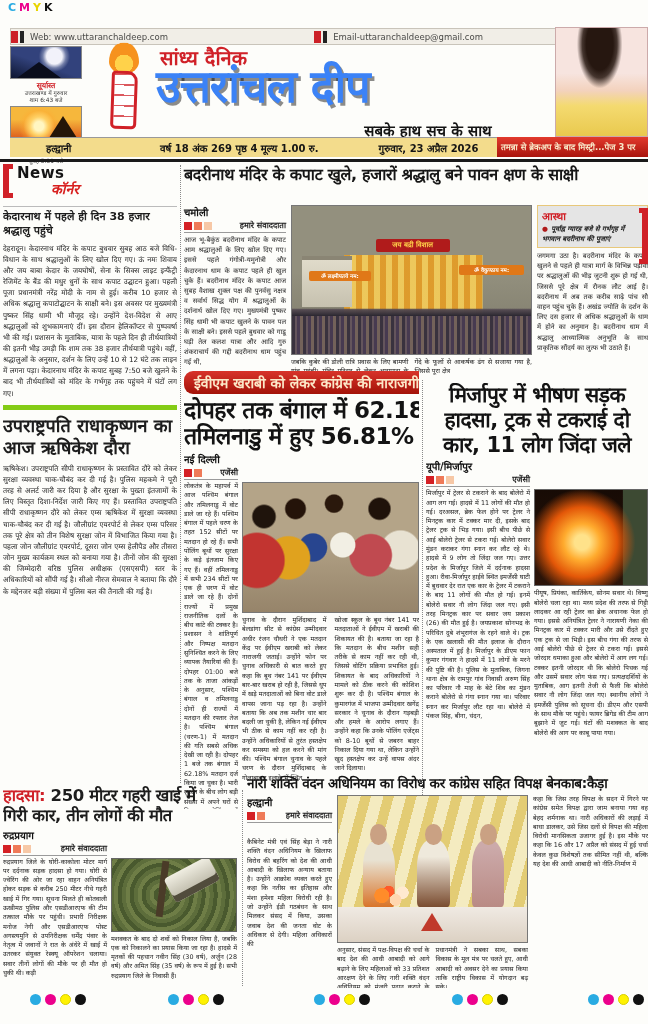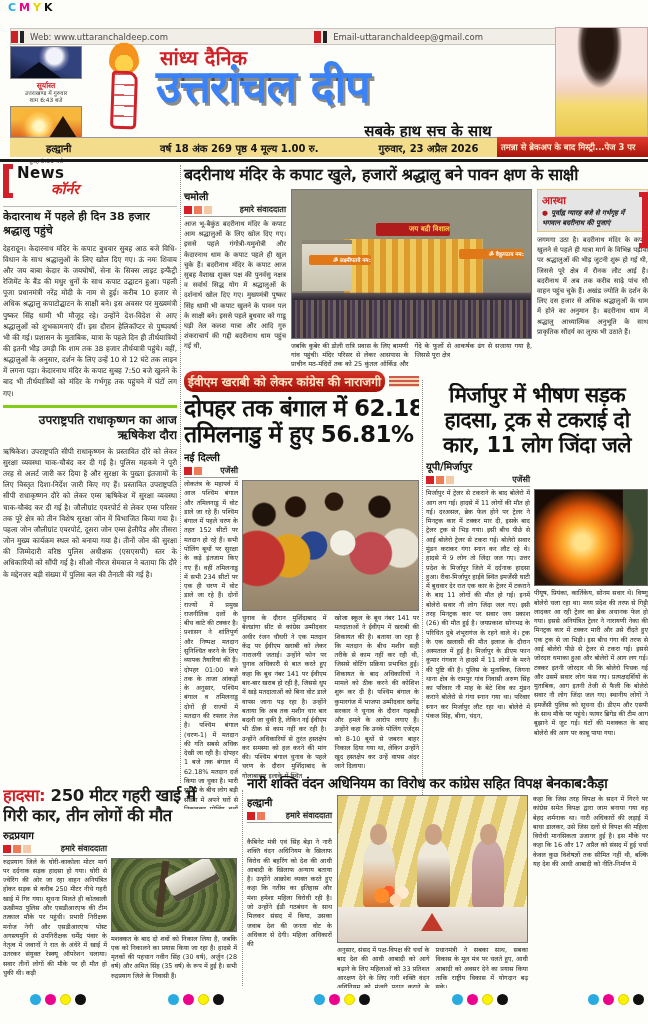--- a/index.html
+++ b/index.html
@@ -72,58 +72,58 @@
   .body.sm{font-size:6.4px;line-height:1.45}
 
   
   #corner{left:3px;top:164px;width:174px;height:622px;overflow:hidden}
   .nc-head{position:relative;padding-left:14px;height:40px}
   .nc-brk{position:absolute;left:0;top:0;width:10px;height:34px;border-left:6px solid #d02128;
       border-top:5px solid #d02128;border-bottom:5px solid #d02128}
   .nc-news{font-size:15px;font-weight:900;color:#151515;letter-spacing:.5px}
   .nc-brand{font-size:14px;font-weight:900;font-style:italic;color:#d8201f;margin-left:34px;margin-top:-3px}
   #corner h1{font-size:11px;font-weight:900;line-height:1.3;margin:2px 0 4px;border-top:1px solid #bbb;padding-top:3px}
-  #corner h2{font-size:12px;font-weight:900;text-align:right;line-height:1.25;margin:6px 0 3px;
-      border-top:3px solid #84cc16;padding-top:5px}
+  #corner h2{font-size:18px;font-weight:900;text-align:left;line-height:1.25;margin:6px 0 3px;
+      border-top:5px solid #84cc16;padding-top:5px}
   #corner .body{font-size:7.2px;line-height:1.55}
 
   
   #lead{left:184px;top:163px;width:464px;height:206px}
   #lead .hl{font-size:16px;font-weight:900;letter-spacing:-.3px;color:#161616;white-space:nowrap}
-  .lead-grid{display:flex;gap:5px;margin-top:4px}
+  .lead-grid{display:flex;gap:5px;margin-top:20px}
   .lcol{width:102px}
   .lcol .body{margin-top:2px}
   .lmid{width:241px}
   .lphoto{position:relative;width:241px;height:150px;border:1px solid #777;overflow:hidden;background:
       linear-gradient(0deg,#2e2a33 0 26%,rgba(84,74,82,.95) 30%,transparent 31%),
       repeating-linear-gradient(90deg,rgba(226,156,40,.95) 0 6px,rgba(242,203,90,.95) 6px 12px) ,
       linear-gradient(180deg,#93907e 0 45%,#7b7868 100%)}
   .lphoto{background-size:100% 100%,58% 48%,100% 100%;background-position:bottom,52% 64%,center;background-repeat:no-repeat}
   .lp-build{position:absolute;left:4%;top:34%;width:21%;height:34%;background:linear-gradient(#e0dbca,#c6c1af);
       border-top:4px solid #8a8574}
   .lp-crowd{position:absolute;bottom:0;left:0;width:100%;height:26%;
       background:repeating-linear-gradient(90deg,#39323e 0 3px,#64555c 3px 5px,#473a50 5px 8px,#73625a 8px 11px)}
-  .banner{position:absolute;text-align:right;font-weight:bold;border-radius:2px;overflow:hidden;white-space:nowrap}
+  .banner{position:absolute;text-align:center;font-weight:bold;border-radius:2px;overflow:hidden;white-space:nowrap}
   .banner.main{top:22%;left:35%;width:31%;height:13px;line-height:13px;background:#b01b1b;color:#ffd24a;font-size:7px}
   .banner.bl{top:44%;left:7%;width:26%;height:10px;line-height:10px;background:#e07818;color:#fff;font-size:5.5px}
   .banner.br{top:40%;right:3%;width:27%;height:10px;line-height:10px;background:#e07818;color:#fff;font-size:5.5px}
   .lcap{margin-top:3px;font-size:6.5px;line-height:1.4;text-align:justify;column-count:2;column-gap:6px;color:#242424}
   .rcol{width:111px;position:relative}
   .aastha{position:relative;background:#e5e5e5;border:1px solid #e8c87a;padding:3px 10px 3px 4px;margin-bottom:3px}
   .aastha .at{font-size:10.5px;font-weight:900;color:#d02128;margin-bottom:2px}
   .aastha .ab{font-size:6.8px;font-weight:bold;font-style:italic;line-height:1.4;color:#222}
   .aastha .dot{color:#b01b1b;margin-right:1px}
   .a-brk{position:absolute;right:-1px;top:2px;width:9px;height:56px;border-right:6px solid #d02128;
       border-top:5px solid #d02128;border-bottom:5px solid #d02128}
 
   
   #election{left:184px;top:371px;width:235px;height:438px;overflow:hidden}
   .kicker-row{display:flex;align-items:center;gap:4px}
-  .kicker{background:linear-gradient(#d8342a,#a31208);color:#fce8c8;font-size:12px;font-weight:bold;
-      padding:2px 4px;border-radius:9px;white-space:nowrap}
+  .kicker{background:linear-gradient(#d8342a,#a31208);color:#fce8c8;font-size:14px;font-weight:bold;
+      padding:2px 10px;border-radius:9px;white-space:nowrap}
   .stripes{width:34px;height:11px;background:repeating-linear-gradient(180deg,#cf5a4c 0 2px,#f2d9b6 2px 4px)}
   .e-head{font-size:23px;font-weight:900;line-height:1.13;letter-spacing:-.5px;color:#131313;margin-top:3px;white-space:nowrap}
   .e-meta{margin-top:3px;width:100%}
   .e-grid{display:flex;gap:4px;margin-top:2px}
   .e-c1{width:54px}
   .e-right{width:177px}
   .ephoto{width:177px;height:131px;border:1px solid #777;background:
       radial-gradient(circle at 12% 26%,#1f140c 0 6%,transparent 7%),
       radial-gradient(circle at 30% 20%,#241309 0 6%,transparent 7%),
       radial-gradient(circle at 52% 16%,#2a180c 0 6%,transparent 7%),

